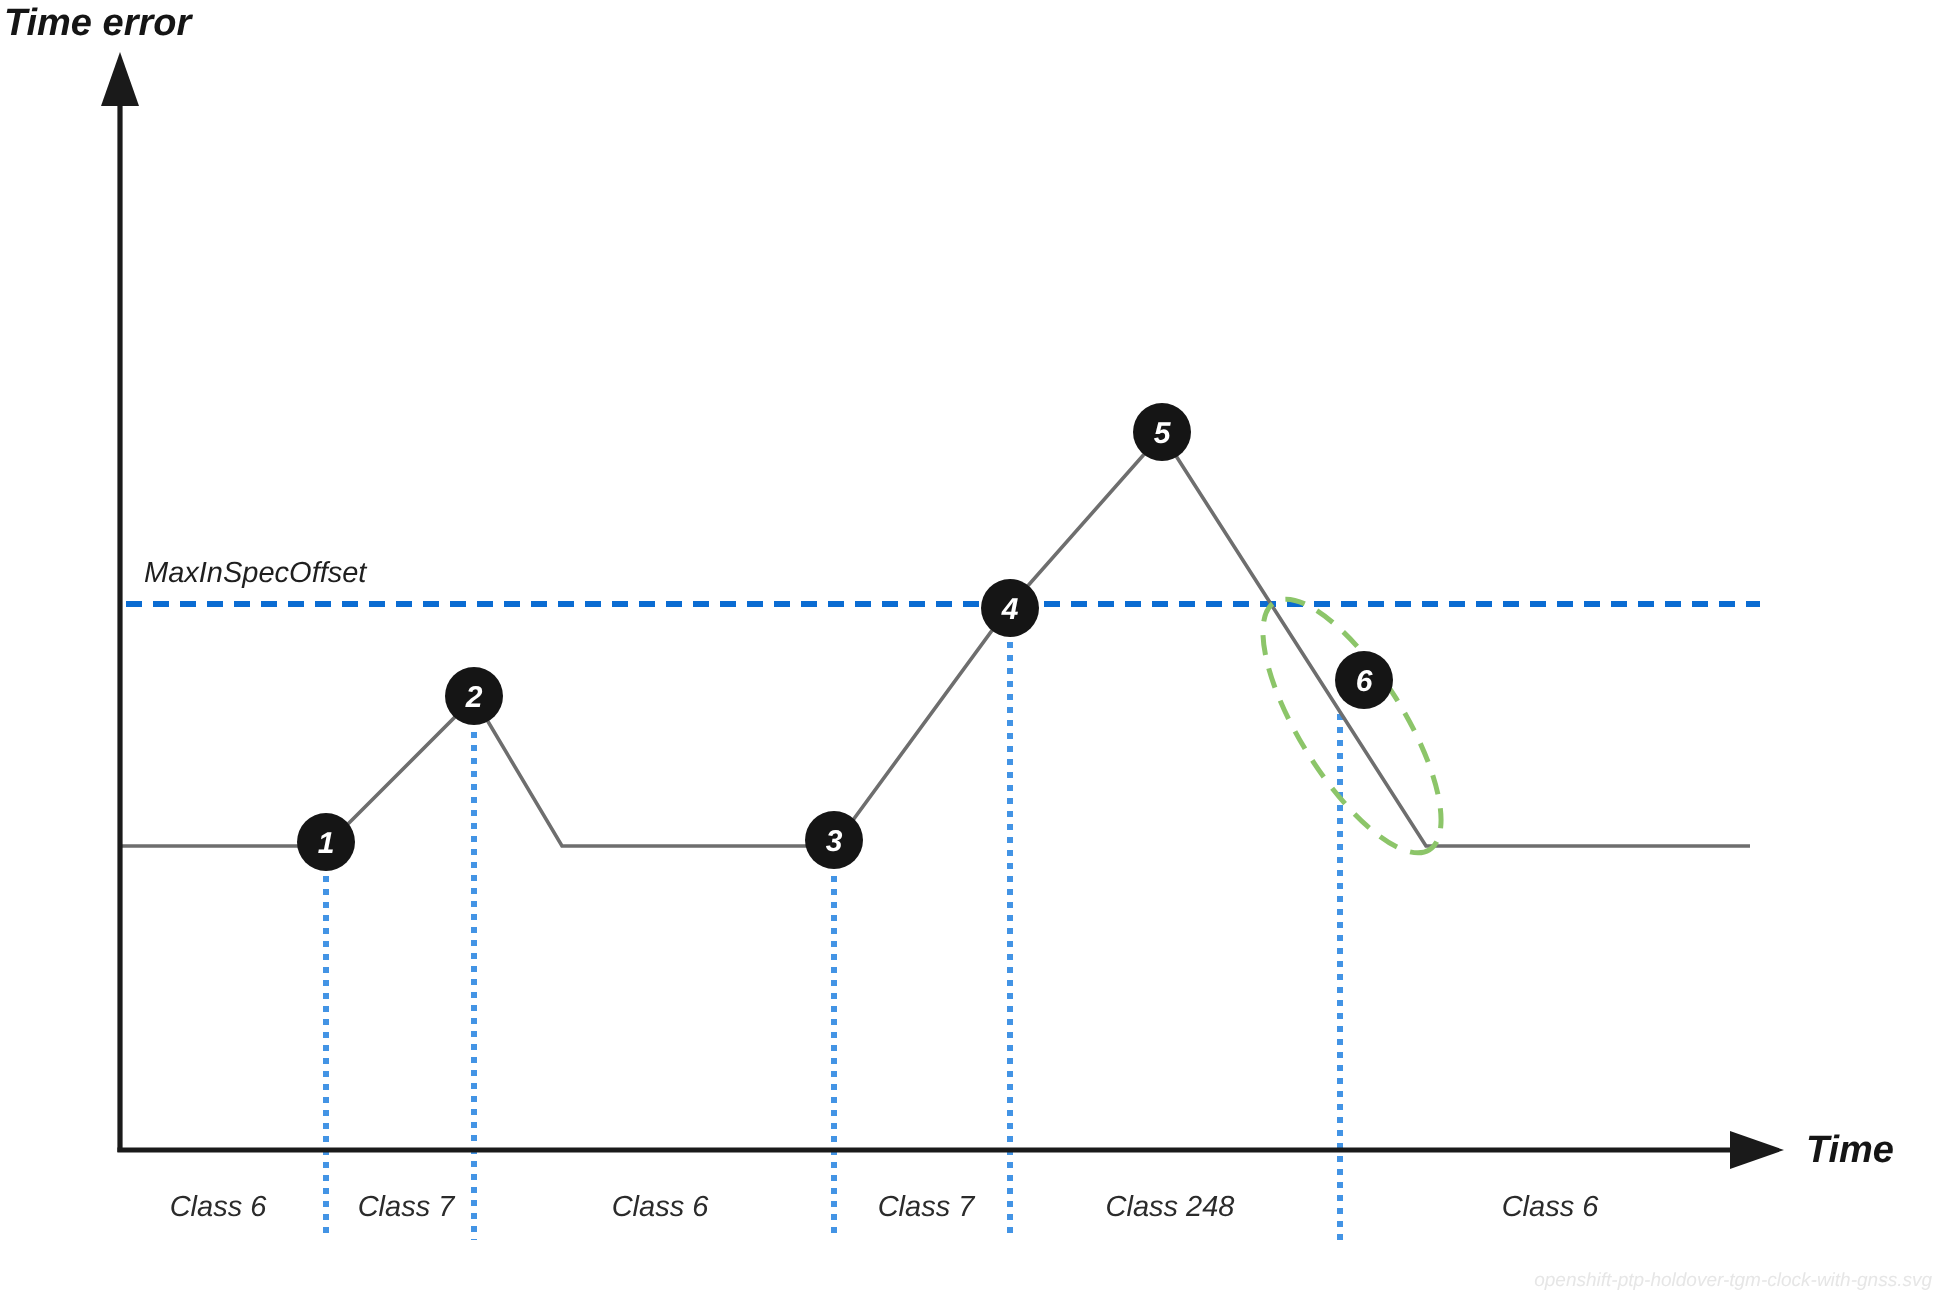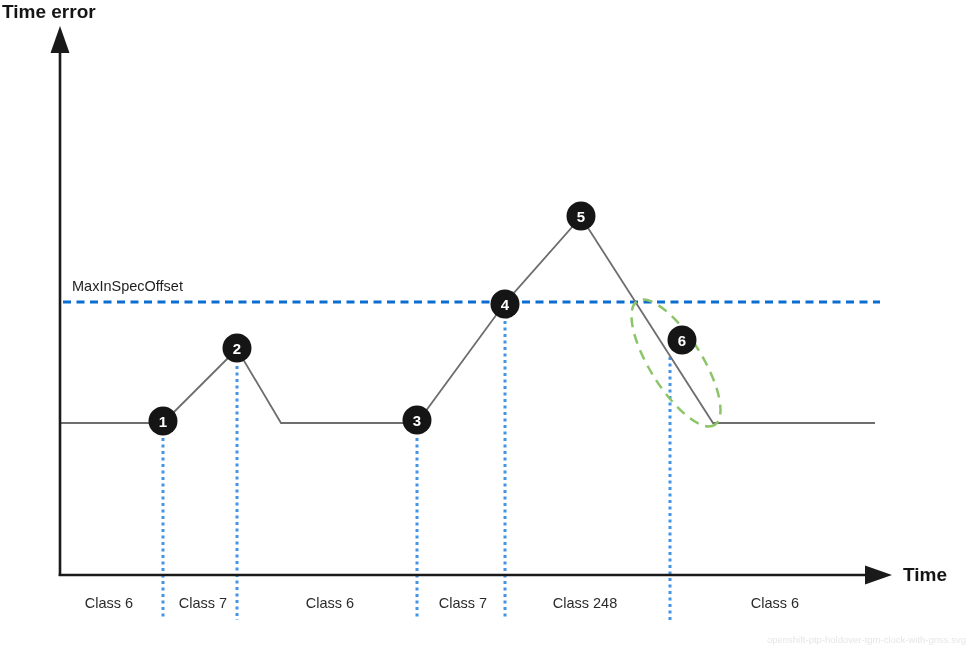--- a/index.html
+++ b/index.html
@@ -7,20 +7,21 @@
     padding: 0;
     background: #ffffff;
     font-family: "Liberation Sans", sans-serif;
   }
   .stage {
     position: relative;
     width: 977px;
     height: 648px;
     background: #ffffff;
     overflow: hidden;
+    font-style: italic;
   }
   svg text {
     font-family: "Liberation Sans", sans-serif;
   }
   .axis-title {
     font-size: 19px;
     font-weight: bold;
     fill: #151515;
   }
   .threshold-label {

